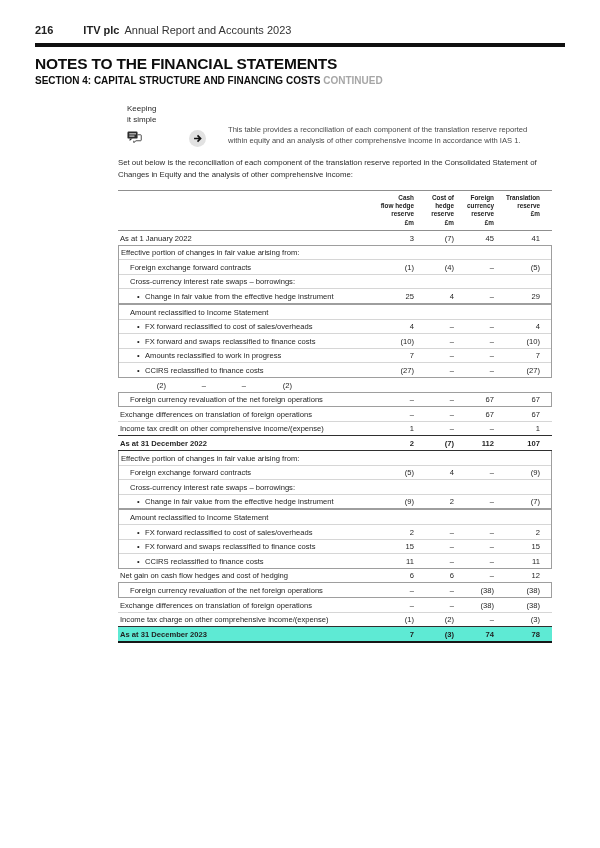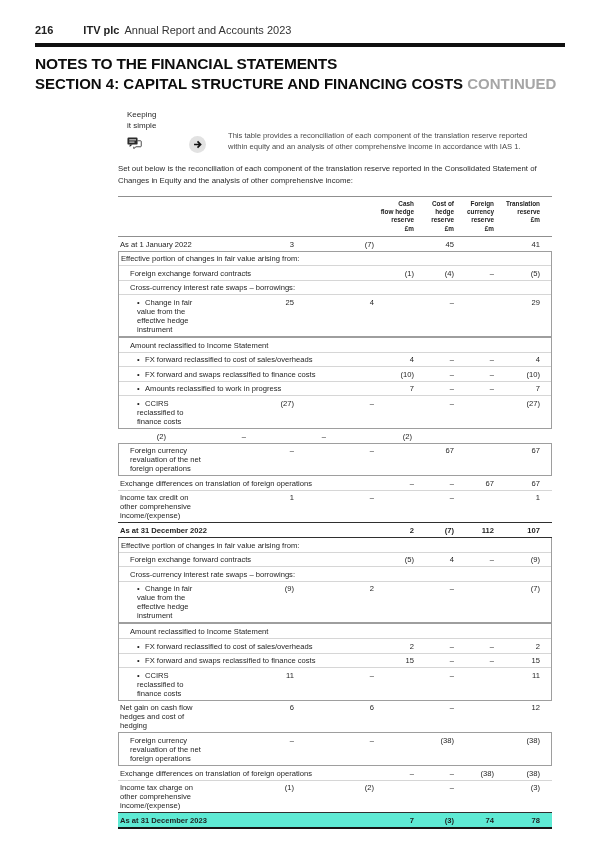--- a/index.html
+++ b/index.html
@@ -11,21 +11,21 @@
   .page { padding: 24px 35px 0 35px; }
 
   
   .page-head { display: flex; align-items: baseline; font-size: 11px; color: #222; }
   .page-num { font-weight: 700; }
   .brand { font-weight: 700; margin-left: 30px; }
   .report-title { margin-left: 5px; color: #333; }
   .thick-rule { height: 4px; background: #101010; margin-top: 7px; }
 
   h1.page-title { font-size: 15.5px; font-weight: 800; letter-spacing: -0.2px; margin-top: 8px; color: #0d0d0d; }
-  h2.section-title { font-size: 15px; font-weight: 700; margin-top: 2px; color: #0d0d0d; }
+  h2.section-title { font-size: 10px; font-weight: 700; margin-top: 2px; color: #0d0d0d; }
   h2 .continued { color: #a6a6a6; font-weight: 700; }
 
   
   .kis { margin: 16px 0 10px 83px; width: 434px; display: flex; align-items: flex-end; min-height: 44px; }
   .vrule { width: 1px; background: #c4c4c4; }
   .kis-labelcol { width: 58px; padding: 2px 0 0 8px; }
   .kis-label { font-size: 8px; line-height: 1.35; color: #2a2a2a; }
   .chat-icon { margin-top: 3px; }
   .kis-arrowcol { width: 40px; display: flex; justify-content: center; padding-top: 2px; }
   .arrow-circle {
@@ -39,21 +39,21 @@
   
   .fin-table { margin-left: 83px; width: 434px; font-size: 7.6px; color: #1f1f1f; }
   .thead { display: flex; border-top: 1px solid #8f8f8f; border-bottom: 1px solid #8f8f8f; padding: 3px 12px 3px 0; }
   .thead .label { flex: 1; }
   .cell.num { text-align: right; }
   .c1 { width: 48px; } .c2 { width: 40px; } .c3 { width: 40px; } .c4 { width: 46px; }
   .head { font-weight: 700; font-size: 6.4px; color: #222; }
   .hline { line-height: 1.3; }
 
   .trow { display: flex; align-items: baseline; border-bottom: 1px solid #d6d6d6; padding: 2.6px 12px 2px 0; min-height: 12px; }
-  .trow.no-bottom { border-bottom: none; gap: 40px; }
+  .trow.no-bottom { border-bottom: none; }
   .group-box { border: 1px solid #9e9e9e; }
   .group-box .trow { padding-right: 11px; }
   .label { flex: 1; padding-left: 2px; }
   .indent-1 .label { padding-left: 11px; }
   .indent-2 .label { padding-left: 18px; }
   .bullet { display: none; }
   .bulleted .bullet { display: inline-block; width: 8px; }
   .trow.total { font-weight: 700; border-top: 1px solid #2f2f2f; border-bottom: 1.5px solid #2f2f2f; }
   .trow.shaded { background: #5eead4; border-bottom: 2px solid #161616; }
 </style>

